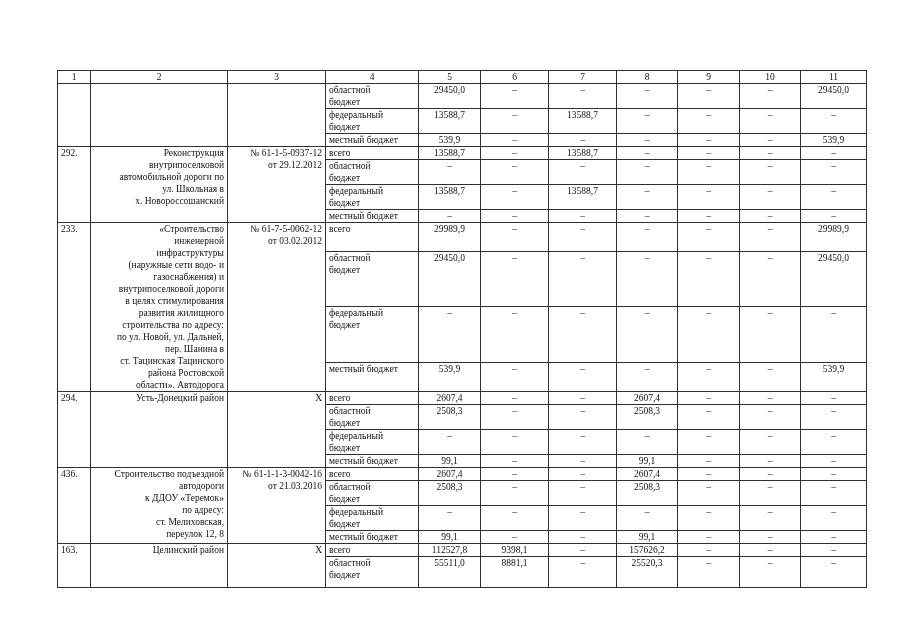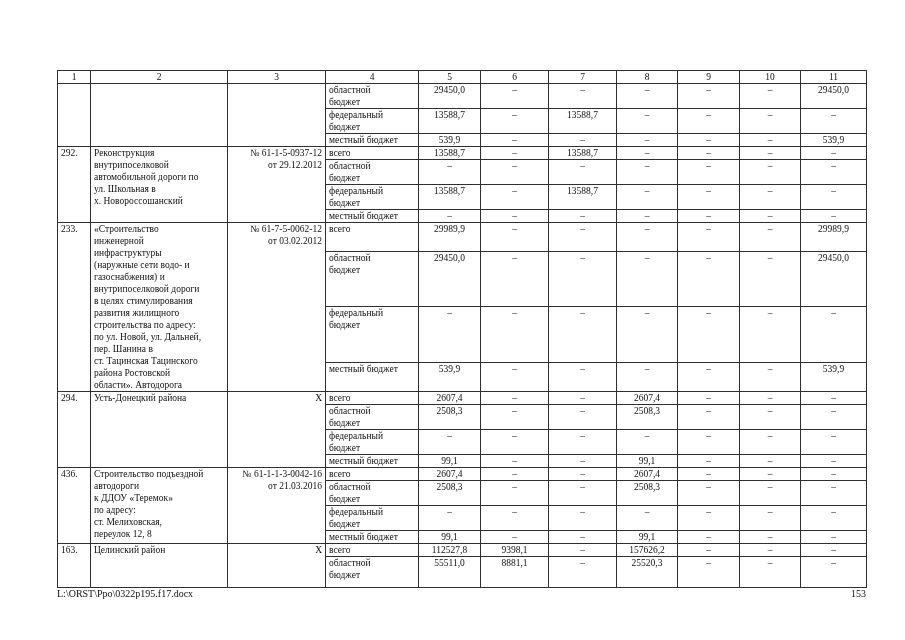--- a/index.html
+++ b/index.html
@@ -21,21 +21,21 @@
     border: 1px solid #2f2f2f;
     vertical-align: top;
     font-size: 9.5px;
     line-height: 12px;
     padding: 0 3px;
     overflow: hidden;
     word-wrap: break-word;
   }
   td.h { text-align: center; height: 12px; padding: 0 1px; }
   td.c-num    { }
-  td.c-name   { text-align: left;  white-space: pre-line; font-family: Liberation Serif, serif; }
+  td.c-name   { text-align: right;  white-space: pre-line; font-family: Liberation Serif, serif; }
   td.c-doc    { text-align: right; white-space: pre-line; }
   td.c-budget { text-align: left;  white-space: pre-line; }
   td.c-val    { text-align: center; }
   tr.last-row td { height: 30px; }
   .footer {
     position: absolute; left: 57px; top: 588px; width: 809px;
     display: flex; justify-content: space-between;
     font-size: 10px; line-height: 12px;
   }
 </style>
@@ -212,21 +212,21 @@
           <td class="c-val">539,9</td>
           <td class="c-val">–</td>
           <td class="c-val">–</td>
           <td class="c-val">–</td>
           <td class="c-val">–</td>
           <td class="c-val">–</td>
           <td class="c-val">539,9</td>
         </tr>
         <tr>
           <td class="c-num" rowspan="4">294.</td>
-          <td class="c-name" rowspan="4">Усть-Донецкий района</td>
+          <td class="c-name" rowspan="4">Усть-Донецкий район</td>
           <td class="c-doc" rowspan="4">Х</td>
           <td class="c-budget">всего</td>
           <td class="c-val">2607,4</td>
           <td class="c-val">–</td>
           <td class="c-val">–</td>
           <td class="c-val">2607,4</td>
           <td class="c-val">–</td>
           <td class="c-val">–</td>
           <td class="c-val">–</td>
         </tr>
@@ -333,17 +333,13 @@
           <td class="c-val">8881,1</td>
           <td class="c-val">–</td>
           <td class="c-val">25520,3</td>
           <td class="c-val">–</td>
           <td class="c-val">–</td>
           <td class="c-val">–</td>
         </tr>
       </tbody>
   </table>
 
-  <div class="footer">
-    <span>L:\ORST\Ppo\0322p195.f17.docx</span>
-    <span>153</span>
-  </div>
 </div>
 
 </body></html>

